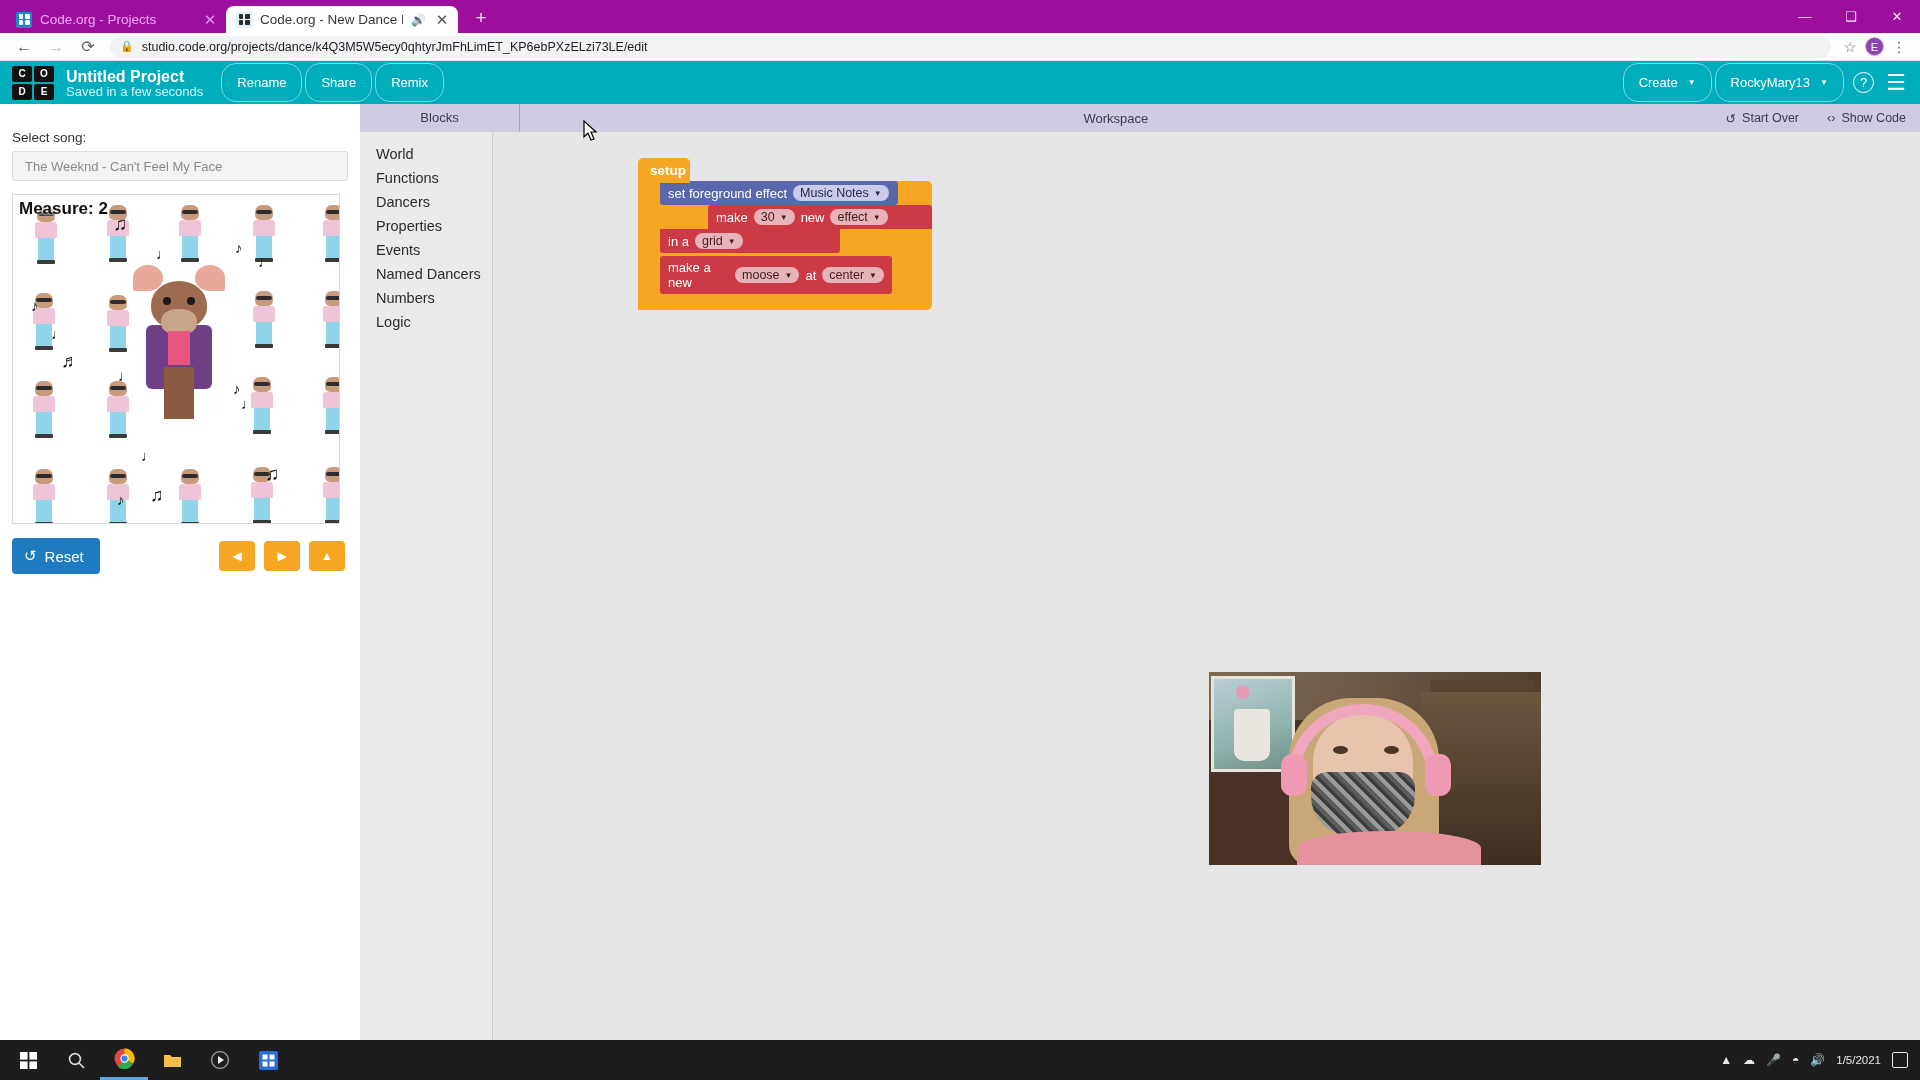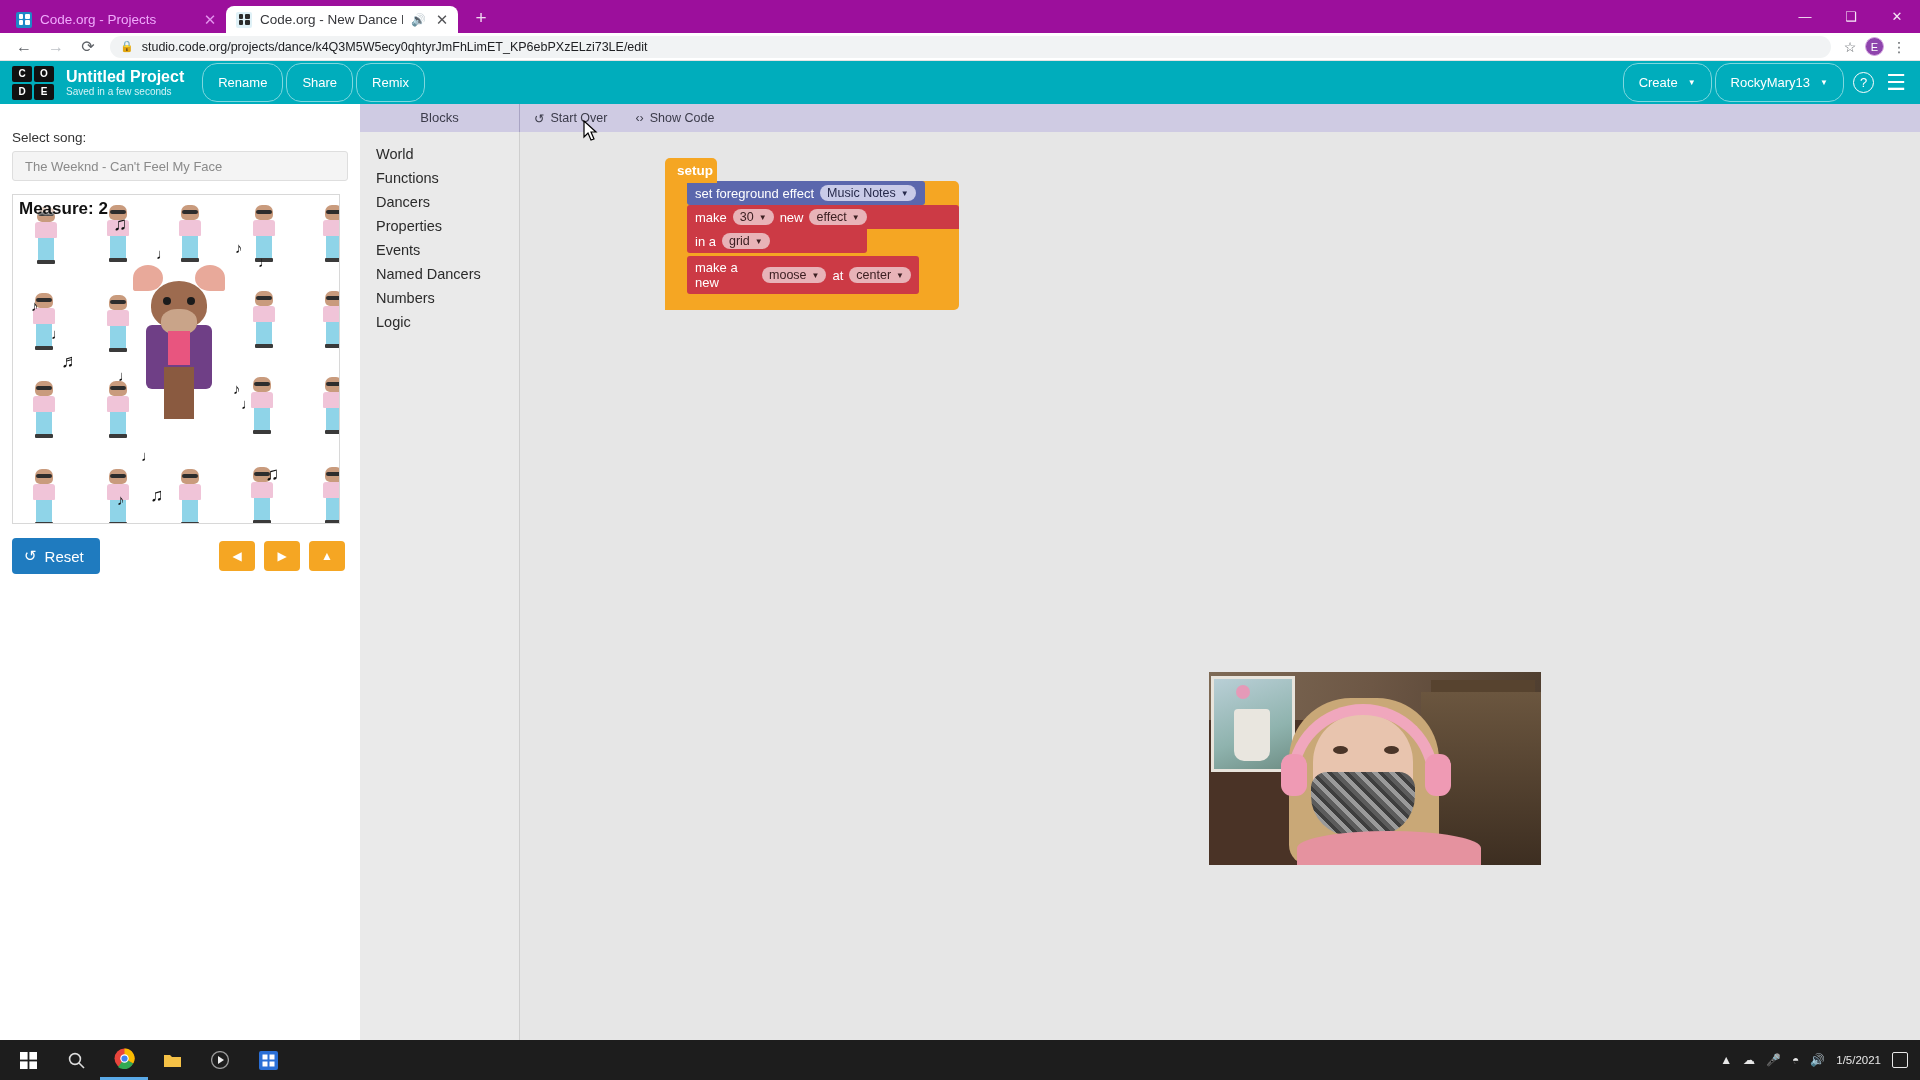--- a/index.html
+++ b/index.html
@@ -63,21 +63,21 @@
     padding: 0 12px; gap: 0;
   }
   #logo { display: grid; grid-template-columns: 20px 20px; grid-template-rows: 16px 16px;
     gap: 2px; margin-right: 12px; }
   #logo span {
     background: #111; color: #fff; font-size: 10px; font-weight: bold;
     display: flex; align-items: center; justify-content: center; border-radius: 2px;
   }
   #proj-meta { margin-right: 18px; }
   #proj-title { color: #fff; font-size: 16px; font-weight: bold; line-height: 18px; }
-  #proj-saved { color: #d4f2f5; font-size: 10px; line-height: 12px; }
+  #proj-saved { color: #d4f2f5; font-size: 13px; line-height: 12px; }
   .hdr-btn {
     color: #fff; border: 1px solid #7fd7de; border-radius: 15px; font-size: 13px;
     padding: 11px 15px; margin-right: 3px; background: transparent; white-space: nowrap;
   }
   #hdr-spacer { flex: 1; }
   .hdr-btn.drop { display: flex; align-items: center; gap: 10px; }
   .caret { font-size: 8px; }
   #help-icon { color: #fff; font-size: 17px; margin: 0 10px 0 6px; border: 1.6px solid #fff;
     width: 21px; height: 21px; border-radius: 50%; display:flex; align-items:center;
     justify-content:center; font-size:13px; }
@@ -143,21 +143,21 @@
   }
   .globe { width: 12px; height: 12px; border-radius: 50%; background: #3aa335; }
   #copyright { width: 18px; height: 18px; border: 1px solid #999; border-radius: 50%;
     font-size: 11px; color: #555; display: flex; align-items: center; justify-content: center; }
   #right-col { flex: 1; display: flex; flex-direction: column; }
   #wsbar { height: 28px; background: #cfcbe3; display: flex; align-items: center; font-size: 13px; color: #3b3b4a; }
   #wsbar .blocks-tab { width: 160px; text-align: center; border-right: 1px solid #a9a4c4; line-height: 28px; }
   #wsbar .ws-tab { flex: 1; text-align: center; }
   .ws-btn { display: flex; align-items: center; gap: 6px; font-size: 12.5px; color: #3b3b4a; padding: 0 14px; }
   #wsbody { flex: 1; display: flex; }
-  #palette { width: 160px; background: #eaeaea; border-right: 1px solid #cfcfcf; padding-top: 10px; }
+  #palette { width: 133px; background: #eaeaea; border-right: 1px solid #cfcfcf; padding-top: 10px; }
   .pal-item { font-size: 14.5px; color: #2b2b2b; padding: 4px 0 4px 16px; }
   #canvas { flex: 1; background: #e6e6e6; position: relative; }
 
   
   #setup-block { position: absolute; left: 145px; top: 26px; }
   #setup-hat {
     background: #f5a623; border-radius: 5px 5px 0 0; color: #fff; font-size: 13.5px;
     font-weight: bold; padding: 5px 16px 5px 12px; width: 52px; position: relative; z-index: 3;
   }
   #setup-wrap { background: #f5a623; padding: 0 0 16px 22px; margin-top: -2px; border-radius: 0 5px 5px 5px; width: 294px; position: relative; }
@@ -166,21 +166,21 @@
     padding: 4px 8px; position: relative; }
   .blk.purple { background: #5b67ad; border-radius: 3px; }
   .blk.red { background: #cc3a45; }
   .fld {
     background: #e8b3b8; color: #3d2023; border-radius: 9px; padding: 1px 7px;
     font-size: 12.5px; display: flex; align-items: center; gap: 5px;
   }
   .fld.lav { background: #c9cbe8; color: #26294a; }
   .fld .car { font-size: 8px; }
   #blkA { width: 238px; }
-  #blkB { border-radius: 3px 3px 0 0; }
+  #blkB { border-radius: 3px 3px 0 0; margin-left: 48px; }
   #blkC { border-radius: 0 0 3px 3px; margin-bottom: 3px; width: 180px; }
   #blkD { border-radius: 3px; width: 232px; }
 
   
   #webcam {
     position: absolute; left: 1209px; top: 672px; width: 332px; height: 193px;
     background: #5d4a3a; overflow: hidden;
   }
   .wc-wall { position: absolute; inset: 0; background: linear-gradient(100deg,#7e6a55 0%,#6d5745 45%,#4a3a2c 100%); }
   .wc-window { position: absolute; left: 2px; top: 4px; width: 84px; height: 96px;
@@ -504,20 +504,21 @@
         <div class="pbtn">▶</div>
         <div class="pbtn">▲</div>
       </div>
     </div>
 
   </div>
 
   <div id="right-col">
     <div id="wsbar">
       <div class="blocks-tab">Blocks</div>
+      <div class="ws-tab">Workspace</div>
       <div class="ws-btn">
         <span>↺</span>
         <span>Start Over</span>
       </div>
       <div class="ws-btn">
         <span>‹›</span>
         <span>Show Code</span>
       </div>
     </div>
 

